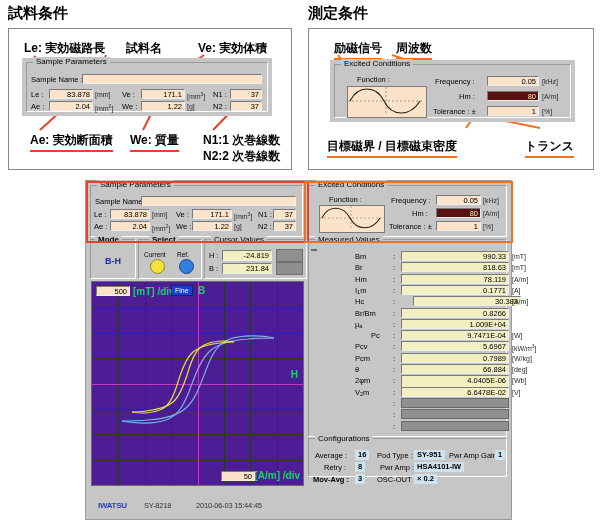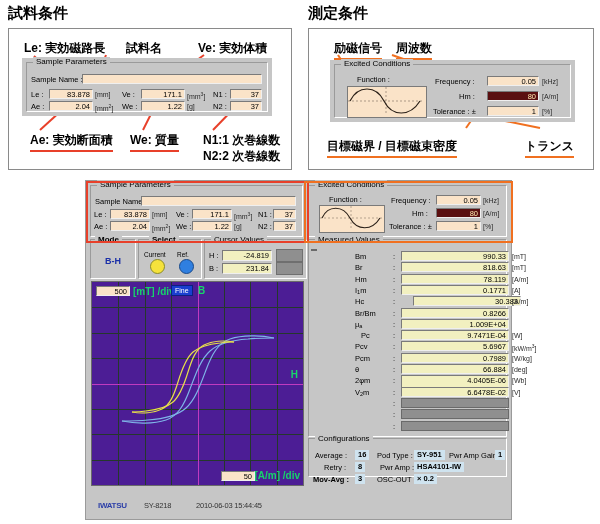--- a/index.html
+++ b/index.html
@@ -303,21 +303,21 @@
           <div class="abs lab" style="left: 2px; top: 46.2px; width: 36px;">Hc</div>
           <div class="abs lab" style="left: 40px; top: 46.2px;">:</div>
           <div class="abs fld yel" style="left: 60px; top: 45.2px; width: 108px; height: 10px;">30.383</div>
           <div class="abs unit" style="left: 159px; top: 46.2px;">[A/m]</div>
           <div class="abs lab" style="left: 2px; top: 57.5px; width: 36px;">Br/Bm</div>
           <div class="abs lab" style="left: 40px; top: 57.5px;">:</div>
           <div class="abs fld yel" style="left: 48px; top: 56.5px; width: 108px; height: 10px;">0.8266</div>
           <div class="abs lab" style="left: 2px; top: 68.8px; width: 36px;">μ<sub>a</sub></div>
           <div class="abs lab" style="left: 40px; top: 68.8px;">:</div>
           <div class="abs fld yel" style="left: 48px; top: 67.8px; width: 108px; height: 10px;">1.009E+04</div>
-          <div class="abs lab" style="left: 8px; top: 80.1px; width: 36px;">Pc</div>
+          <div class="abs lab" style="left: 18px; top: 80.1px; width: 36px;">Pc</div>
           <div class="abs lab" style="left: 40px; top: 80.1px;">:</div>
           <div class="abs fld yel" style="left: 48px; top: 79.1px; width: 108px; height: 10px;">9.7471E-04</div>
           <div class="abs unit" style="left: 159px; top: 80.1px;">[W]</div>
           <div class="abs lab" style="left: 2px; top: 91.4px; width: 36px;">Pcv</div>
           <div class="abs lab" style="left: 40px; top: 91.4px;">:</div>
           <div class="abs fld yel" style="left: 48px; top: 90.4px; width: 108px; height: 10px;">5.6967</div>
           <div class="abs unit" style="left: 159px; top: 91.4px;">[kW/m<sup style="font-size:5px">3</sup>]</div>
           <div class="abs lab" style="left: 2px; top: 102.7px; width: 36px;">Pcm</div>
           <div class="abs lab" style="left: 40px; top: 102.7px;">:</div>
           <div class="abs fld yel" style="left: 48px; top: 101.7px; width: 108px; height: 10px;">0.7989</div>

